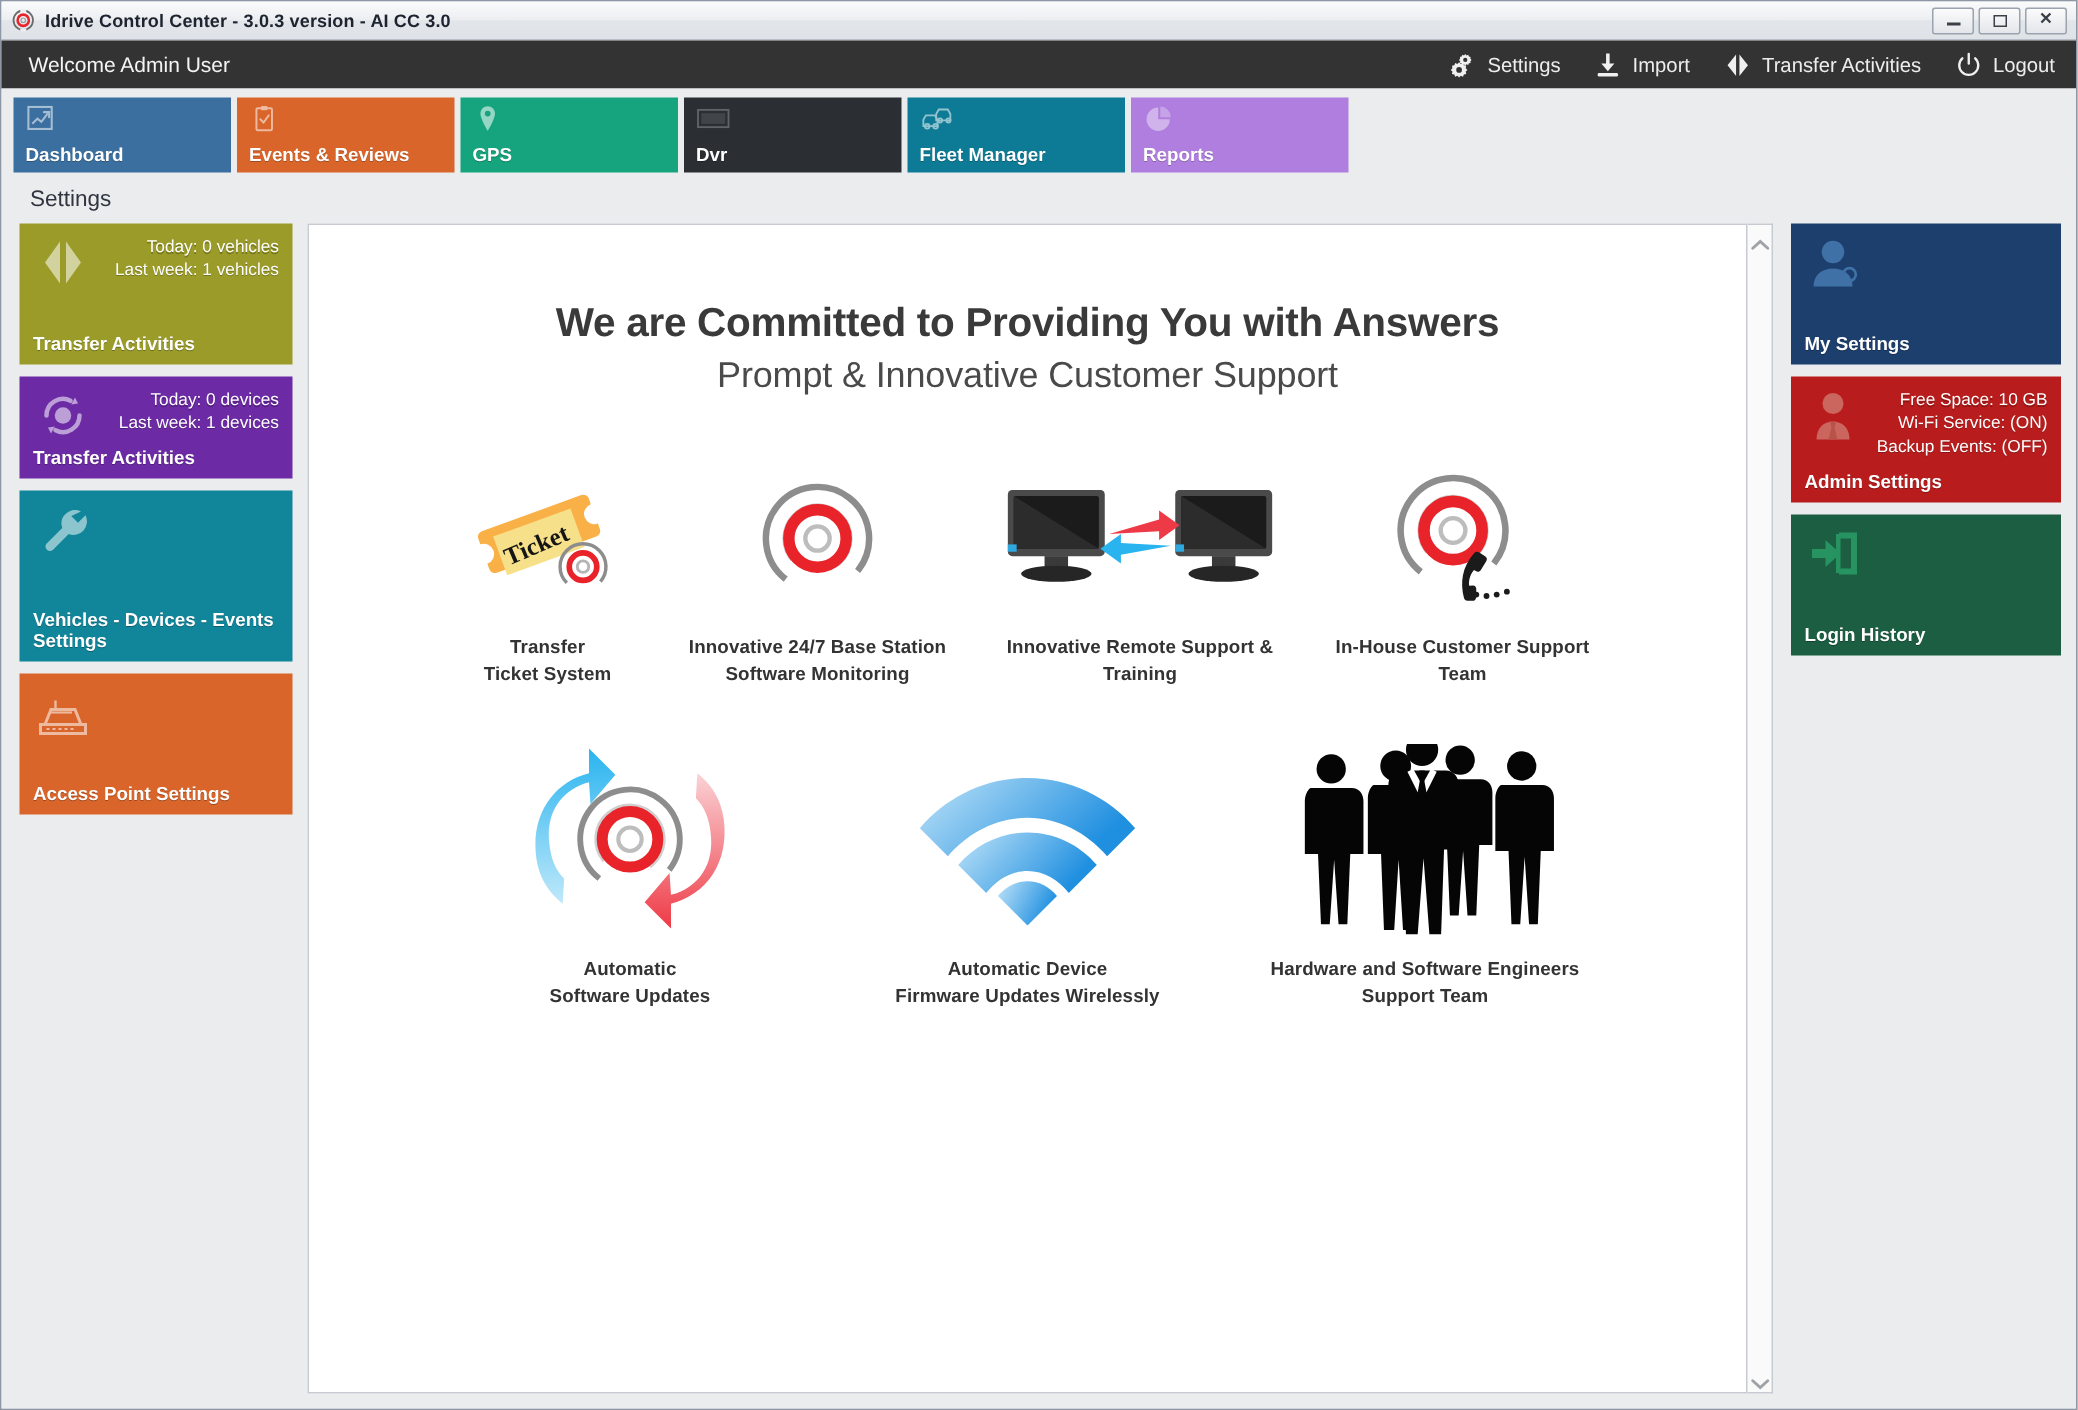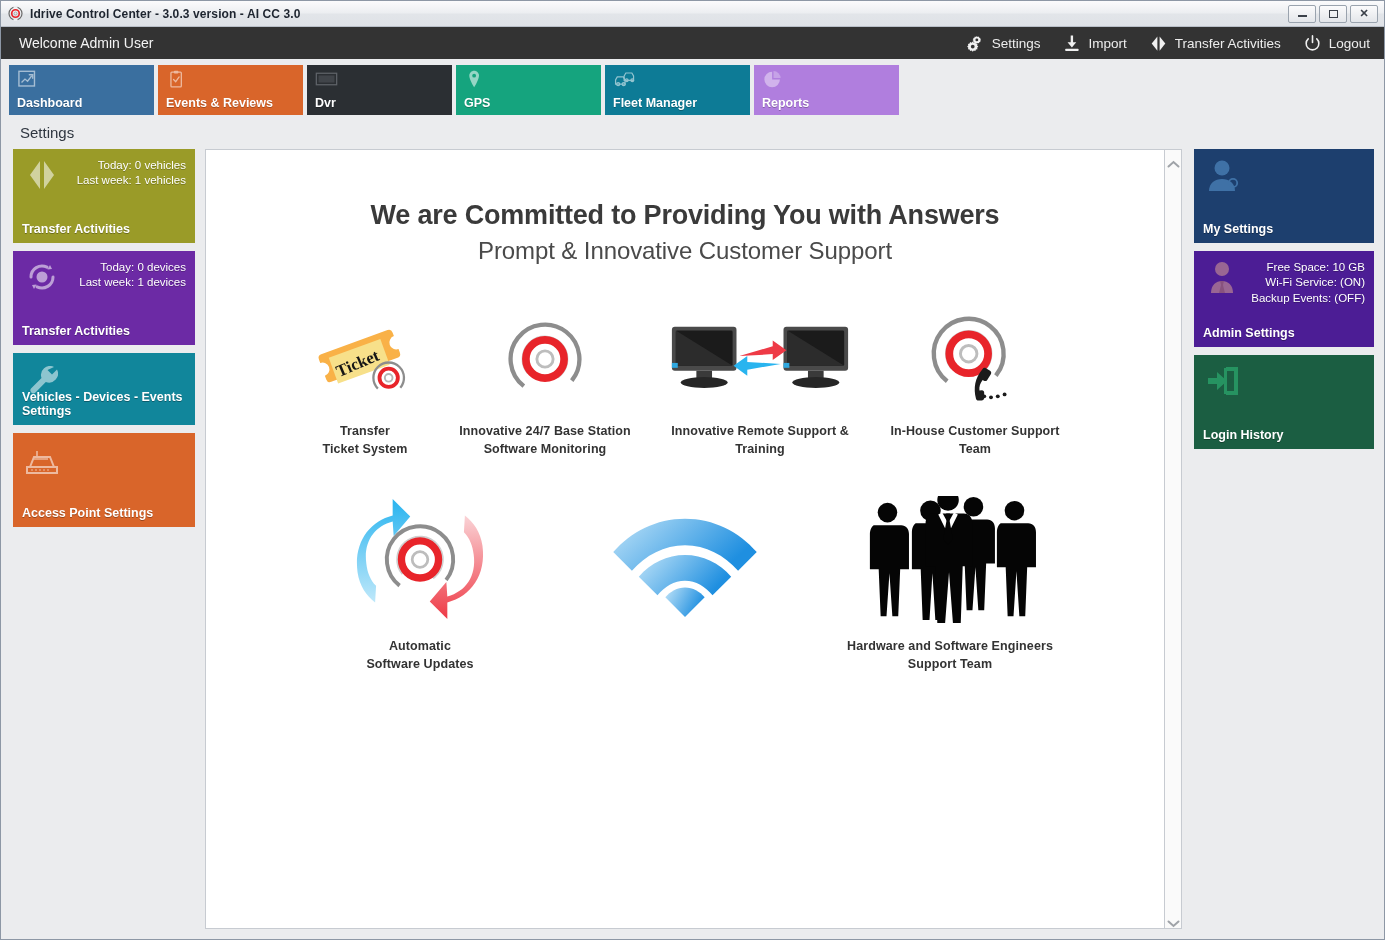--- a/index.html
+++ b/index.html
@@ -235,38 +235,38 @@
       <span class="ticon">
         <svg viewBox="0 0 24 22" width="22" height="19" fill="none" stroke="#ffffff" stroke-width="1.5">
           <rect x="5" y="2.5" width="12" height="17" rx="1"></rect>
           <rect x="8.5" y="0.8" width="5" height="3.2" rx=".8" fill="#ffffff" stroke="none"></rect>
           <path d="M8 11l2.5 2.5L14.5 8" stroke-linecap="round"></path>
         </svg>
       </span>
       <span class="tlabel">Events &amp; Reviews</span>
     </div>
 
+    <div class="mtab" style="background:#15a47e">
+      <span class="ticon">
+        <svg viewBox="0 0 24 22" width="22" height="19" fill="#ffffff">
+          <path d="M11 1c-3.1 0-5.6 2.5-5.6 5.6C5.4 11 11 20 11 20s5.6-9 5.6-13.4C16.6 3.5 14.1 1 11 1z"></path>
+          <circle cx="11" cy="6.6" r="2.2" fill="#15a47e"></circle>
+        </svg>
+      </span>
+      <span class="tlabel">GPS</span>
+    </div>
+
     <div class="mtab" style="background:#2b2f33">
       <span class="ticon">
         <svg viewBox="0 0 26 20" width="23" height="18" fill="none" stroke="#8a8f95" stroke-width="1.4">
           <rect x="1.5" y="3.5" width="23" height="13"></rect>
           <rect x="4" y="6" width="18" height="8" fill="#53585d" stroke="none"></rect>
         </svg>
       </span>
       <span class="tlabel">Dvr</span>
-    </div>
-
-    <div class="mtab" style="background:#15a47e">
-      <span class="ticon">
-        <svg viewBox="0 0 24 22" width="22" height="19" fill="#ffffff">
-          <path d="M11 1c-3.1 0-5.6 2.5-5.6 5.6C5.4 11 11 20 11 20s5.6-9 5.6-13.4C16.6 3.5 14.1 1 11 1z"></path>
-          <circle cx="11" cy="6.6" r="2.2" fill="#15a47e"></circle>
-        </svg>
-      </span>
-      <span class="tlabel">GPS</span>
     </div>
 
     <div class="mtab" style="background:#0d7b96">
       <span class="ticon">
         <svg viewBox="0 0 28 20" width="24" height="18" fill="none" stroke="#ffffff" stroke-width="1.4">
           <path d="M13 6.5l2-3.5h7l2 3.5v5h-11z"></path>
           <circle cx="16" cy="11.5" r="1.6"></circle>
             <circle cx="22.5" cy="11.5" r="1.6"></circle>
           <path d="M3 11l2-3.5h7l2 3.5v5H3z"></path>
           <circle cx="6" cy="16" r="1.8"></circle>
@@ -303,38 +303,38 @@
               <path d="M23 6v28l10-14z"></path>
           </svg>
         </span>
         <span class="tstats">
           <span>Today: 0 vehicles</span><br>
           <span>Last week: 1 vehicles</span>
         </span>
         <span class="tlabel">Transfer Activities</span>
       </div>
 
-      <div class="tile" style="background:#6c2aa5;height:94px">
+      <div class="tile" style="background:#6c2aa5;height:68px">
         <span class="ticonbox">
           <svg viewBox="0 0 42 40" width="42" height="40" fill="none" stroke="#ffffff" stroke-width="3">
             <path d="M32 20a11 11 0 01-16 9.8" stroke-linecap="round"></path>
             <path d="M10 20a11 11 0 0116-9.8" stroke-linecap="round"></path>
             <circle cx="21" cy="20" r="5.5" fill="#ffffff" stroke="none"></circle>
             <path d="M29 8l2 4-4.5.6z" fill="#ffffff" stroke="none"></path>
             <path d="M13 32l-2-4 4.5-.6z" fill="#ffffff" stroke="none"></path>
           </svg>
         </span>
         <span class="tstats">
           <span>Today: 0 devices</span><br>
           <span>Last week: 1 devices</span>
         </span>
         <span class="tlabel">Transfer Activities</span>
       </div>
 
-      <div class="tile" style="background:#11869b;height:72px">
+      <div class="tile" style="background:#11869b;height:114px">
         <span class="ticonbox">
           <svg viewBox="0 0 42 40" width="42" height="40" fill="none" stroke="#ffffff" stroke-width="3">
             <path d="M33 8a9 9 0 00-12.5 11L10 29.5a3 3 0 004.2 4.2L24.8 23A9 9 0 0036 10.5l-5 5-4.5-4.5z" fill="#ffffff" stroke="none" opacity=".95"></path>
           </svg>
         </span>
         <span class="tlabel">Vehicles - Devices - Events Settings</span>
       </div>
 
       <div class="tile" style="background:#d9652a;height:94px">
         <span class="ticonbox">
@@ -487,20 +487,24 @@
                     <linearGradient id="gw" x1="0" y1="0" x2="1" y2="0.4">
                       <stop offset="0" stop-color="#bfe3f8"></stop>
                         <stop offset="1" stop-color="#1f8fe0"></stop>
                     </linearGradient>
                   </defs>
                   <path d="M75 18C46 18 20 31 2 52l19 19C35 55 54 45 75 45s40 10 54 26l19-19C130 31 104 18 75 18z" fill="url(#gw)"></path>
                   <path d="M75 55c-18 0-35 8-47 22l19 19c7-9 17-15 28-15s21 6 28 15l19-19c-12-14-29-22-47-22z" fill="url(#gw)"></path>
                   <path d="M75 88c-8 0-15 4-20 10l20 20 20-20c-5-6-12-10-20-10z" fill="url(#gw)"></path>
                 </svg>
               </span>
+              <span class="fcap">
+                <span>Automatic Device</span><br>
+                <span>Firmware Updates Wirelessly</span>
+              </span>
             </div>
 
             <div class="feat">
               <span class="fart">
                 <svg viewBox="0 0 200 130" width="196" height="127" fill="#050505">
                   <g>
                     <circle cx="36" cy="17" r="10"></circle>
                     <path d="M22 30h28c5 0 8 4 8 9v36h-9l-2 48h-6l-3-44-3 44h-6l-2-48h-9V39c0-5 3-9 4-9z"></path>
                   </g>
                   <g transform="translate(44,-2)">
@@ -558,21 +562,21 @@
         <span class="ticonbox">
           <svg viewBox="0 0 42 40" width="42" height="40" fill="#5b9bd5">
             <circle cx="20" cy="13" r="7.5"></circle>
             <path d="M7 36c0-8 6-12 13-12s13 4 13 12z"></path>
             <circle cx="31" cy="28" r="4.2" fill="none" stroke="#5b9bd5" stroke-width="1.8"></circle>
           </svg>
         </span>
         <span class="tlabel">My Settings</span>
       </div>
 
-      <div class="tile" style="background:#4c1d95;height:96px">
+      <div class="tile" style="background:#b91c1c;height:84px">
         <span class="ticonbox">
           <svg viewBox="0 0 42 40" width="42" height="40" fill="#d9a393">
             <circle cx="20" cy="12" r="7"></circle>
             <path d="M9 36c0-8 5-12 11-12s11 4 11 12z"></path>
             <path d="M18 24h4l-1 4 2 8h-6l2-8z" fill="#b97f6c"></path>
           </svg>
         </span>
         <span class="tstats">
           <span>Free Space:  10 GB</span><br>
           <span>Wi-Fi Service: (ON)</span><br>

